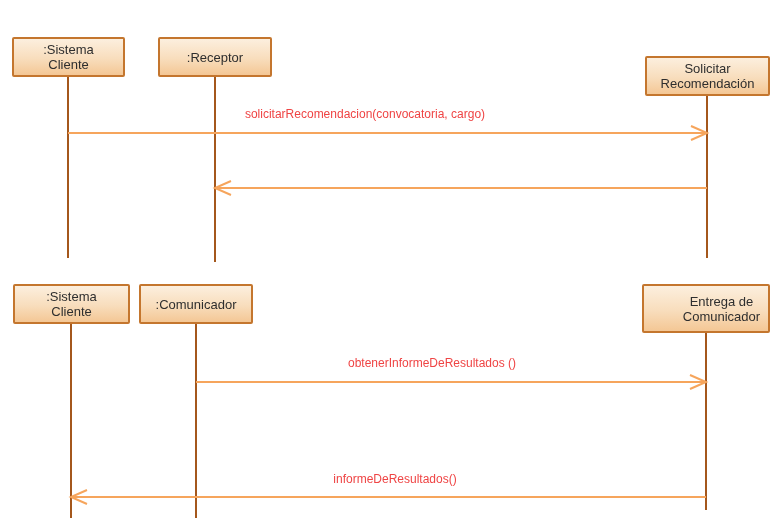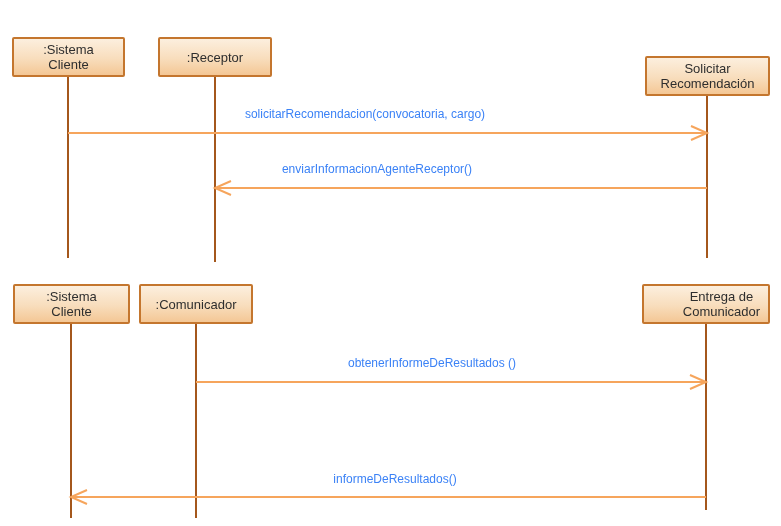--- a/index.html
+++ b/index.html
@@ -37,29 +37,29 @@
     line-height: 15px;
     color: #2E2E2E;
   }
   .actor-line { display: block; }
   .msg-label {
     position: absolute;
     transform: translateX(-50%);
     white-space: nowrap;
     font-size: 12px;
     line-height: 14px;
-    color: #3b82f6;
+    color: #ef4444;
   }
   
   .b1 { left: 12px;  top: 37px;  width: 113px; height: 40px; }
   .b2 { left: 158px; top: 37px;  width: 114px; height: 40px; }
   .b3 { left: 645px; top: 38px;  width: 125px; height: 40px; margin-top: 18px; }
   .b4 { left: 13px;  top: 284px; width: 117px; height: 40px; }
   .b5 { left: 139px; top: 284px; width: 114px; height: 40px; }
-  .b6 { left: 642px; top: 284px; width: 128px; height: 40px; padding-left: 31px; }
+  .b6 { left: 642px; top: 284px; width: 128px; height: 49px; padding-left: 31px; }
   
   .m1 { left: 365px; top: 107px; }
   .m2 { left: 377px; top: 162px; }
   .m3 { left: 432px; top: 356px; }
   .m4 { left: 395px; top: 472px; }
 </style>
 </head>
 <body>
 
 <div class="canvas">
@@ -105,17 +105,16 @@
   </div>
   <div class="actor-box b5">
     <span class="actor-line">:Comunicador</span>
   </div>
   <div class="actor-box b6">
     <span class="actor-line">Entrega de</span>
     <span class="actor-line">Comunicador</span>
   </div>
 
   <div class="msg-label m1">solicitarRecomendacion(convocatoria, cargo)</div>
-  <div class="msg-label m2">enviarInformacionAgenteReceptor()</div>
   <div class="msg-label m3">obtenerInformeDeResultados ()</div>
   <div class="msg-label m4">informeDeResultados()</div>
 
 </div>
 
 </body></html>

